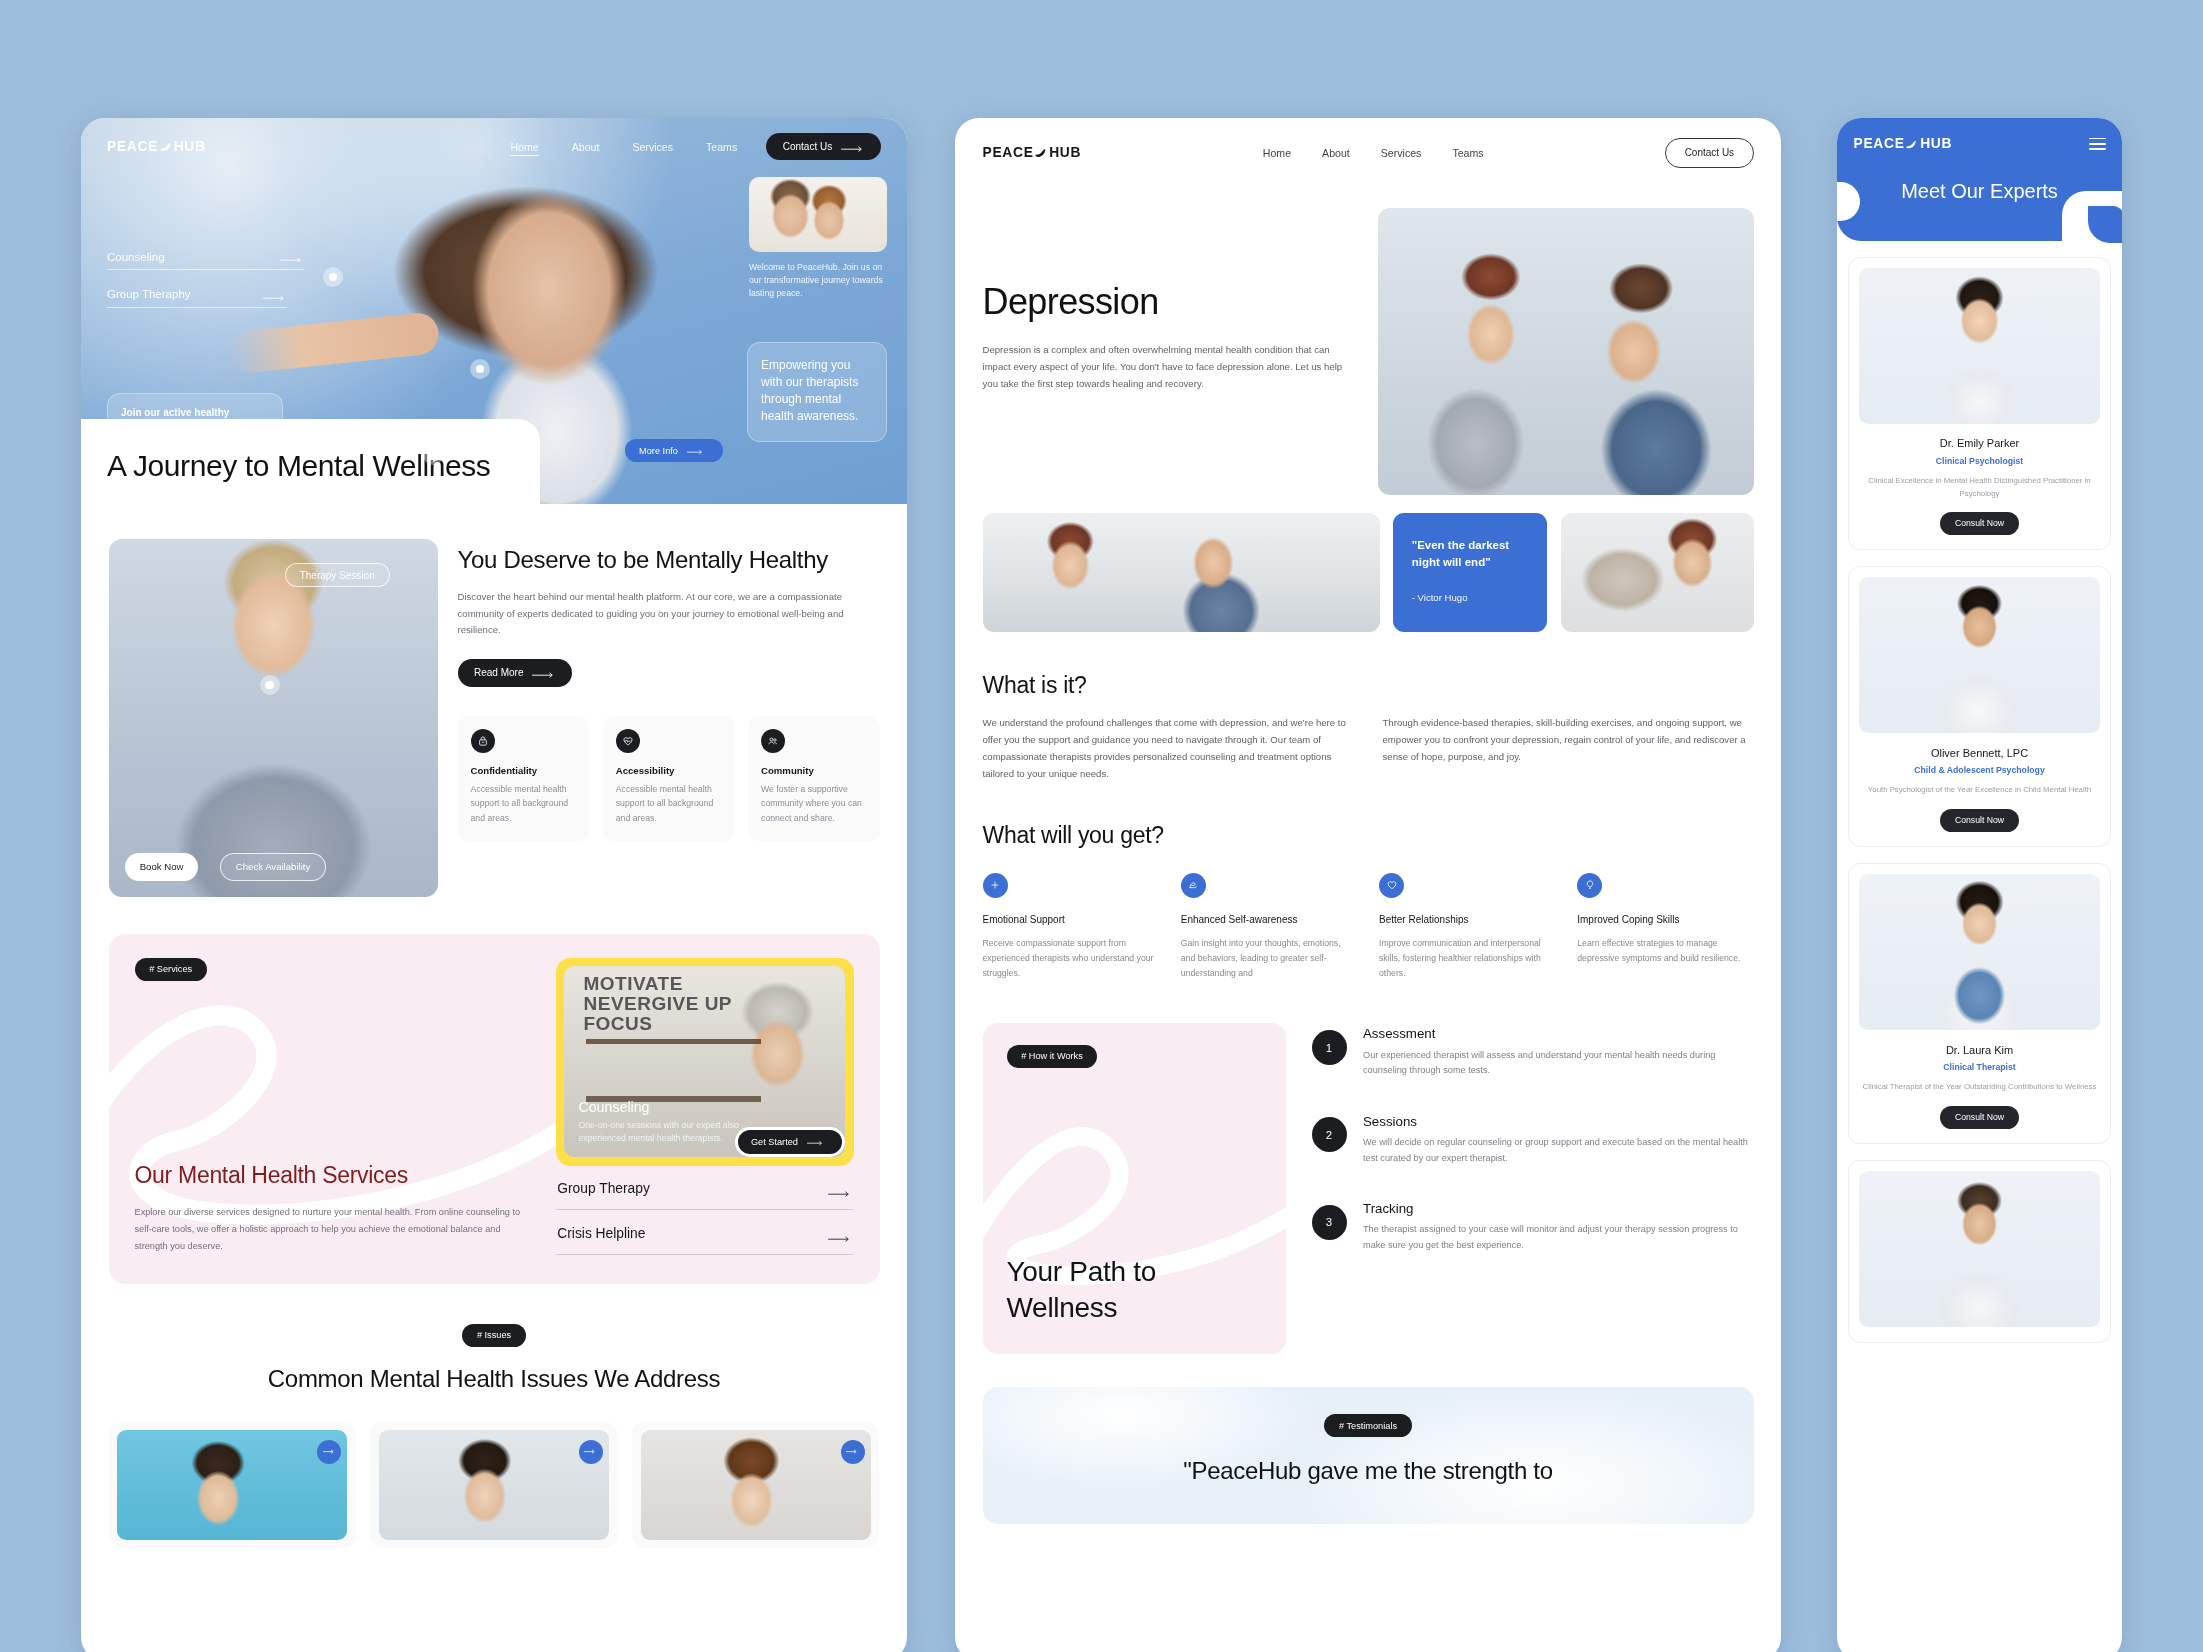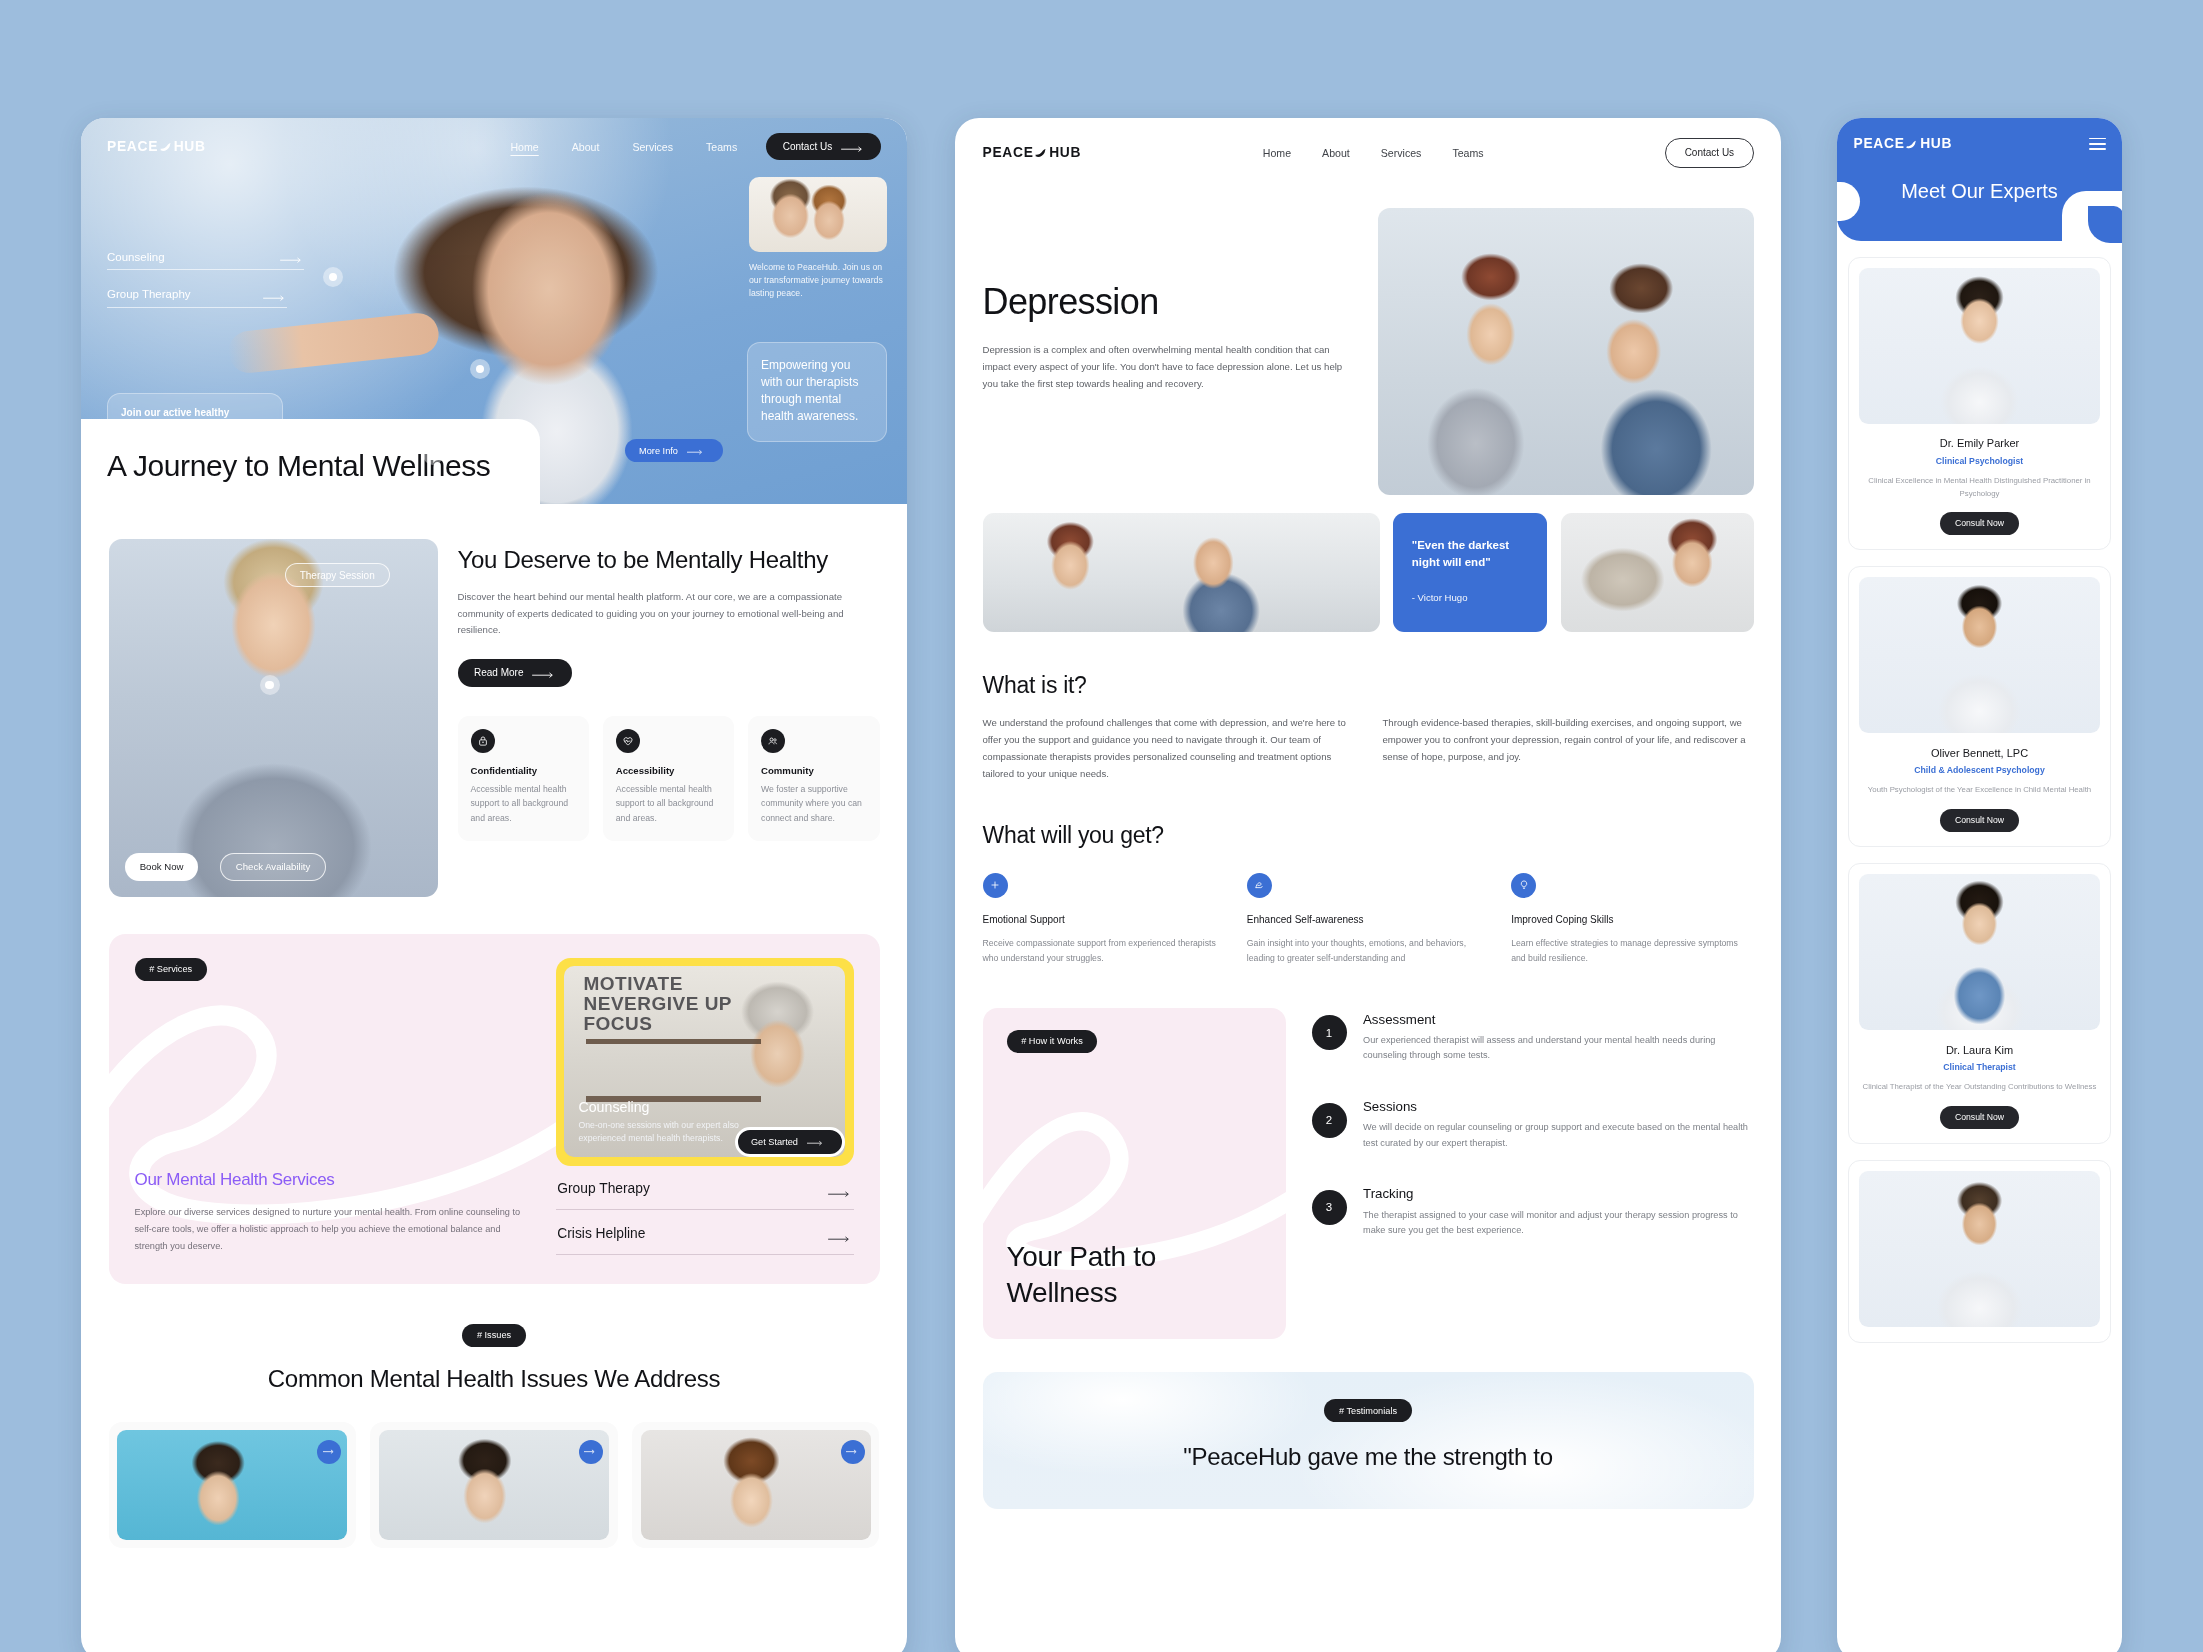--- a/index.html
+++ b/index.html
@@ -186,21 +186,21 @@
     margin: 37px 27.5px 0 27.5px; background: #f9ecf3; border-radius: 16.5px;
     position: relative; overflow: hidden; padding: 24px 26px 29px; display: flex; gap: 24px;
   }
   .squiggle { position: absolute; left: -18.4px; top: 37px; pointer-events: none; }
   .tag-dark {
     display: inline-flex; align-items: center; background: #1c1d21; color: #fff;
     font-size: 9.2px; border-radius: 27.5px; padding: 6.4px 14.7px;
   }
   .services-left { width: 397px; position: relative; z-index: 2; display: flex; flex-direction: column; }
   .services-left h2 {
-    font-size: 17px; line-height: 1.28; font-weight: 400; color: #8b5cf6;
+    font-size: 23px; line-height: 1.28; font-weight: 400; color: #7f1d1d;
     margin-top: auto; letter-spacing: -0.3px;
   }
   .services-left p { font-size: 9.2px; line-height: 1.85; color: #75707a; margin-top: 13px; }
   .services-right { flex: 1; position: relative; z-index: 2; }
   .svc-card {
     background: #fde047; border-radius: 14.7px; padding: 8.3px; position: relative;
   }
   .svc-img {
     height: 191px; border-radius: 10px; overflow: hidden; position: relative;
     background:
@@ -723,20 +723,29 @@
                 <path d="M4 11.5c0-3 1.6-5.2 3.6-6.2 1.4-.7 2.6-.2 3 .9.5 1.3-.5 2.3-1.8 2.3H6.4" fill="none" stroke="#fff" stroke-width="1.1" stroke-linecap="round"></path>
                 <path d="M4 11.5h6.4c1 0 1.8-.7 1.8-1.6" fill="none" stroke="#fff" stroke-width="1.1" stroke-linecap="round"></path>
               </svg>
           </div>
           <h4>Enhanced Self-awareness</h4>
           <p>Gain insight into your thoughts, emotions, and behaviors, leading to greater self-understanding and</p>
         </div>
         <div class="get-item">
           <div class="get-ic">
             <svg viewBox="0 0 16 16" width="12" height="12">
+                <path d="M8 13S2.8 9.8 2.8 6.4A2.8 2.8 0 0 1 8 5a2.8 2.8 0 0 1 5.2 1.4C13.2 9.8 8 13 8 13z" fill="none" stroke="#fff" stroke-width="1.1"></path>
+              </svg>
+          </div>
+          <h4>Better Relationships</h4>
+          <p>Improve communication and interpersonal skills, fostering healthier relationships with others.</p>
+        </div>
+        <div class="get-item">
+          <div class="get-ic">
+            <svg viewBox="0 0 16 16" width="12" height="12">
                 <path d="M8 2.6a3.6 3.6 0 0 1 2.2 6.5c-.5.4-.7.9-.7 1.4H6.5c0-.5-.2-1-.7-1.4A3.6 3.6 0 0 1 8 2.6z" fill="none" stroke="#fff" stroke-width="1.1"></path>
                 <path d="M6.6 12.4h2.8" stroke="#fff" stroke-width="1.1"></path>
               </svg>
           </div>
           <h4>Improved Coping Skills</h4>
           <p>Learn effective strategies to manage depressive symptoms and build resilience.</p>
         </div>
       </div>
     </div>
 

